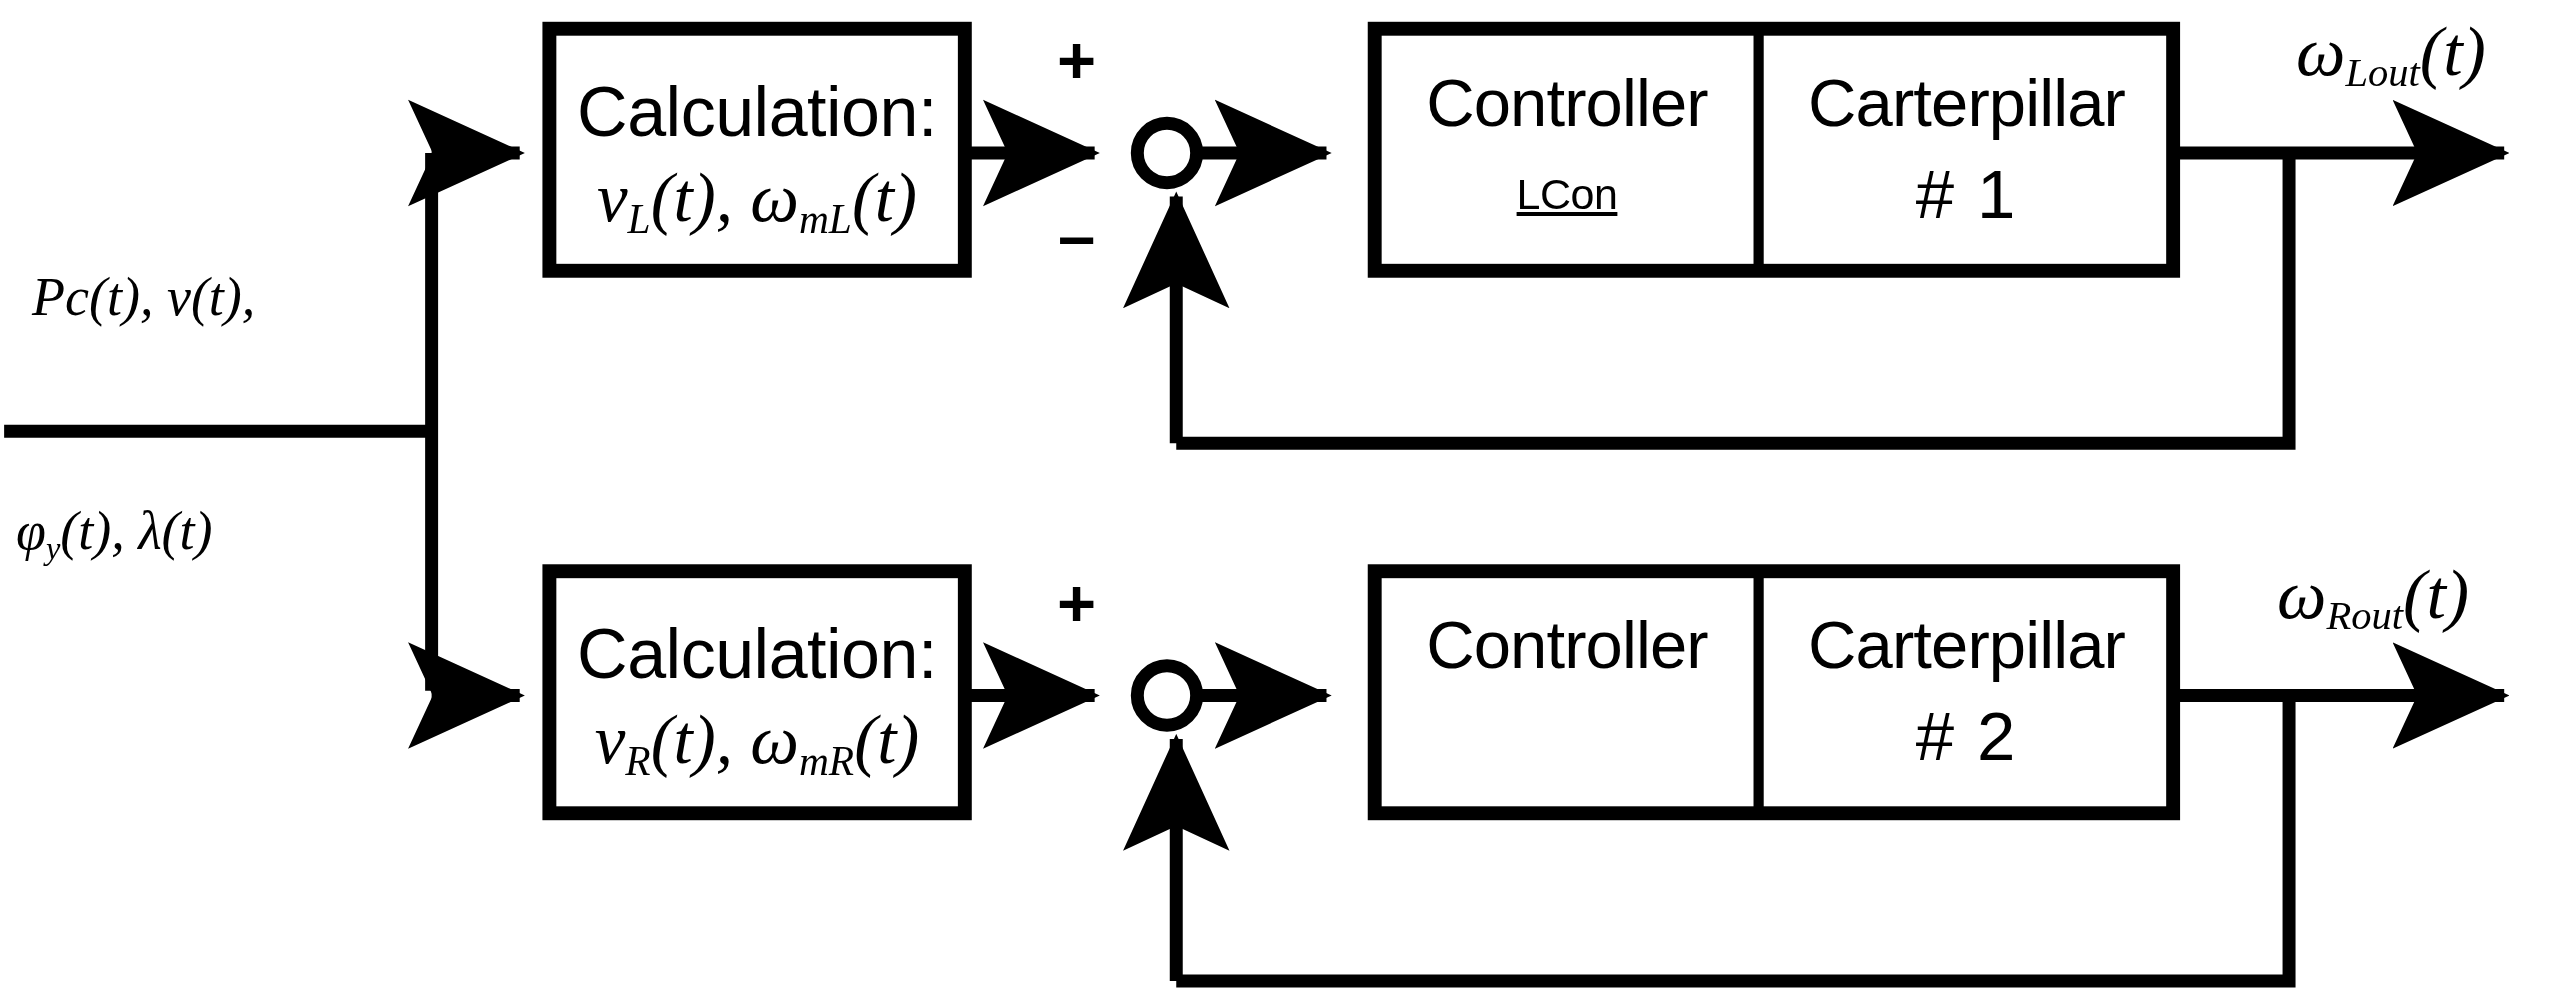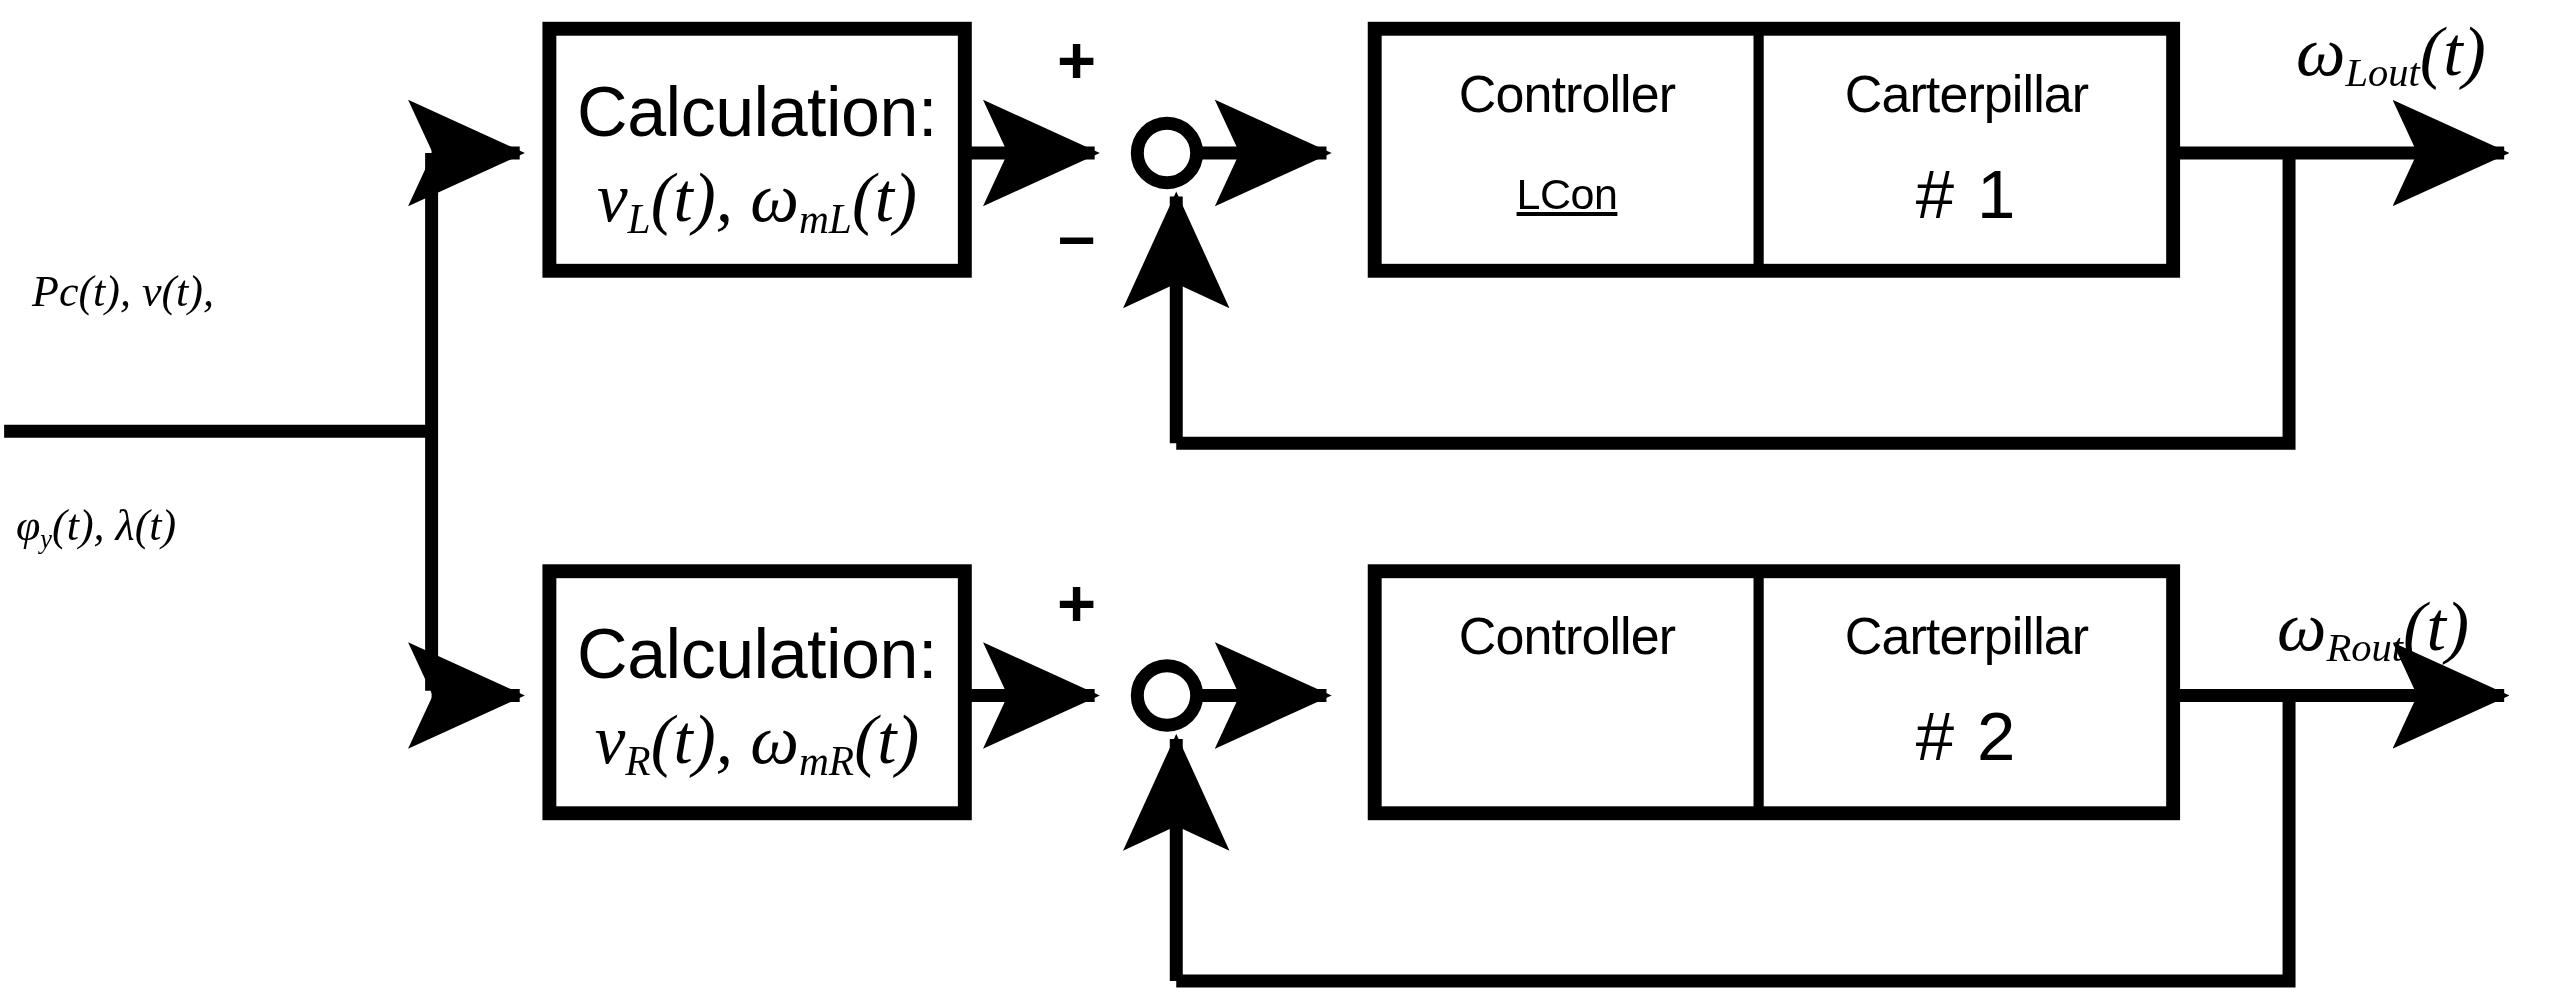--- a/index.html
+++ b/index.html
@@ -46,36 +46,36 @@
     font-size:69px;
     text-align:center;
   }
   .calc-expr .sub{
     font-size:0.60em;
     vertical-align:-0.28em;
     font-style:italic;
   }
   
   .blk-main{
-    font-size:52px;
+    font-size:67px;
     letter-spacing:-0.9px;
   }
   .blk-sub{
     font-size:43px;
     letter-spacing:-0.5px;
   }
   .blk-num{
     font-size:69px;
     letter-spacing:1.9px;
   }
   
   .inp-expr{
     font-family:"Liberation Serif", serif;
     font-style:italic;
-    font-size:44px;
+    font-size:54px;
     white-space:nowrap;
   }
   .inp-expr .sub{
     font-size:0.60em;
     vertical-align:-0.30em;
   }
   
   .out-expr{
     font-family:"Liberation Serif", serif;
     font-style:italic;
@@ -184,16 +184,16 @@
 
   <div style="position:absolute; left:1375px; top:571px; width:384px; height:242px;">
     <div class="blockline blk-main" style="top:35px;" data-bind="diagram.branches.1.controller.name">Controller</div>
   </div>
 
   <div style="position:absolute; left:1759px; top:571px; width:415px; height:242px;">
     <div class="blockline blk-main" style="top:35px;" data-bind="diagram.branches.1.plant.name">Carterpillar</div>
     <div class="blockline blk-num" style="top:126px;" data-bind="diagram.branches.1.plant.number"># 2</div>
   </div>
 
-  <div class="lbl out-expr" style="left:2277px; top:590px;"><span data-bind="diagram.branches.1.output.symbol">ω</span><span class="sub" data-bind="diagram.branches.1.output.subscript">Rout</span><span data-bind="diagram.branches.1.output.arg">(t)</span></div>
+  <div class="lbl out-expr" style="left:2277px; top:558px;"><span data-bind="diagram.branches.1.output.symbol">ω</span><span class="sub" data-bind="diagram.branches.1.output.subscript">Rout</span><span data-bind="diagram.branches.1.output.arg">(t)</span></div>
 
 </div>
 
 
 </body></html>

